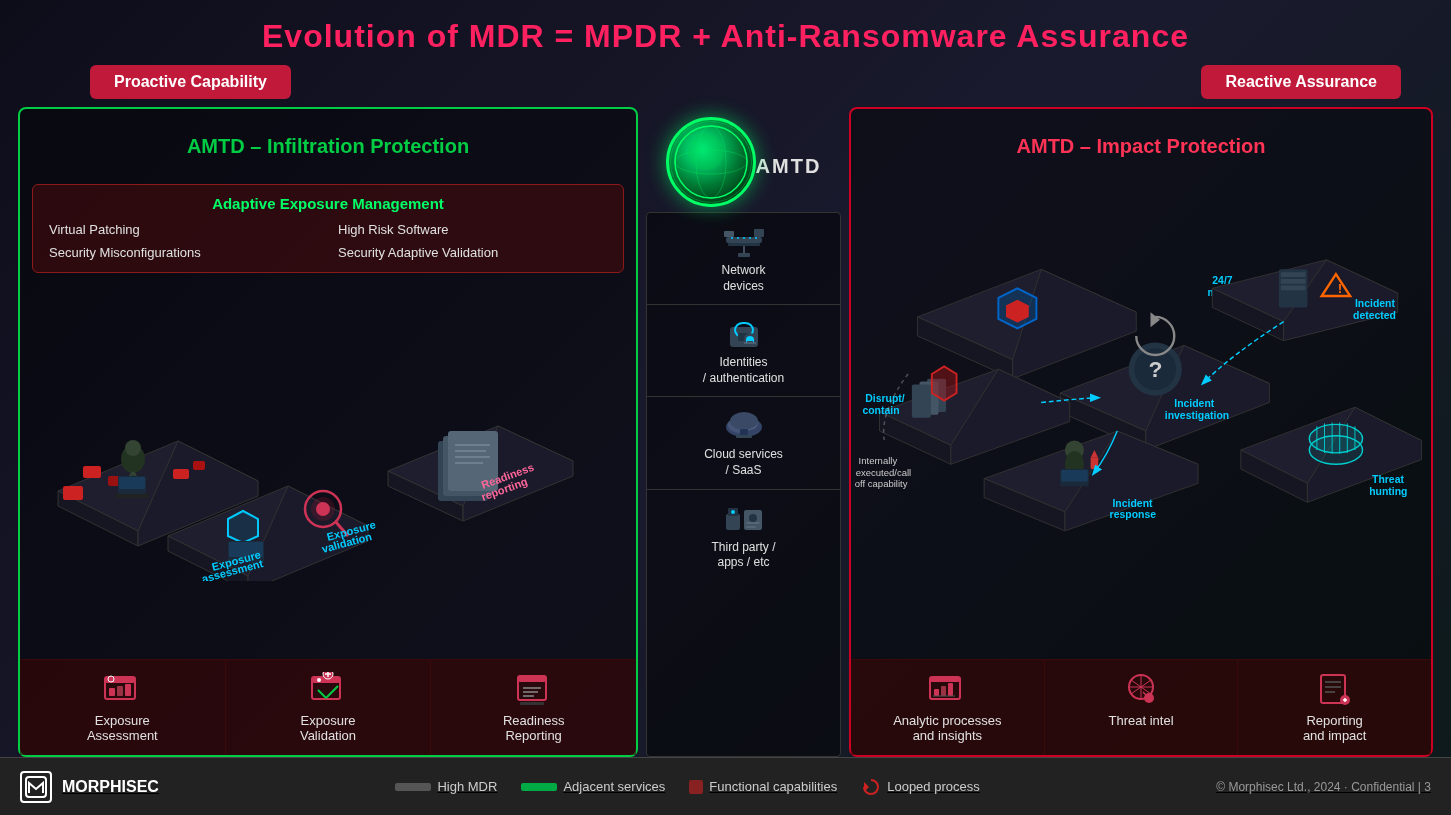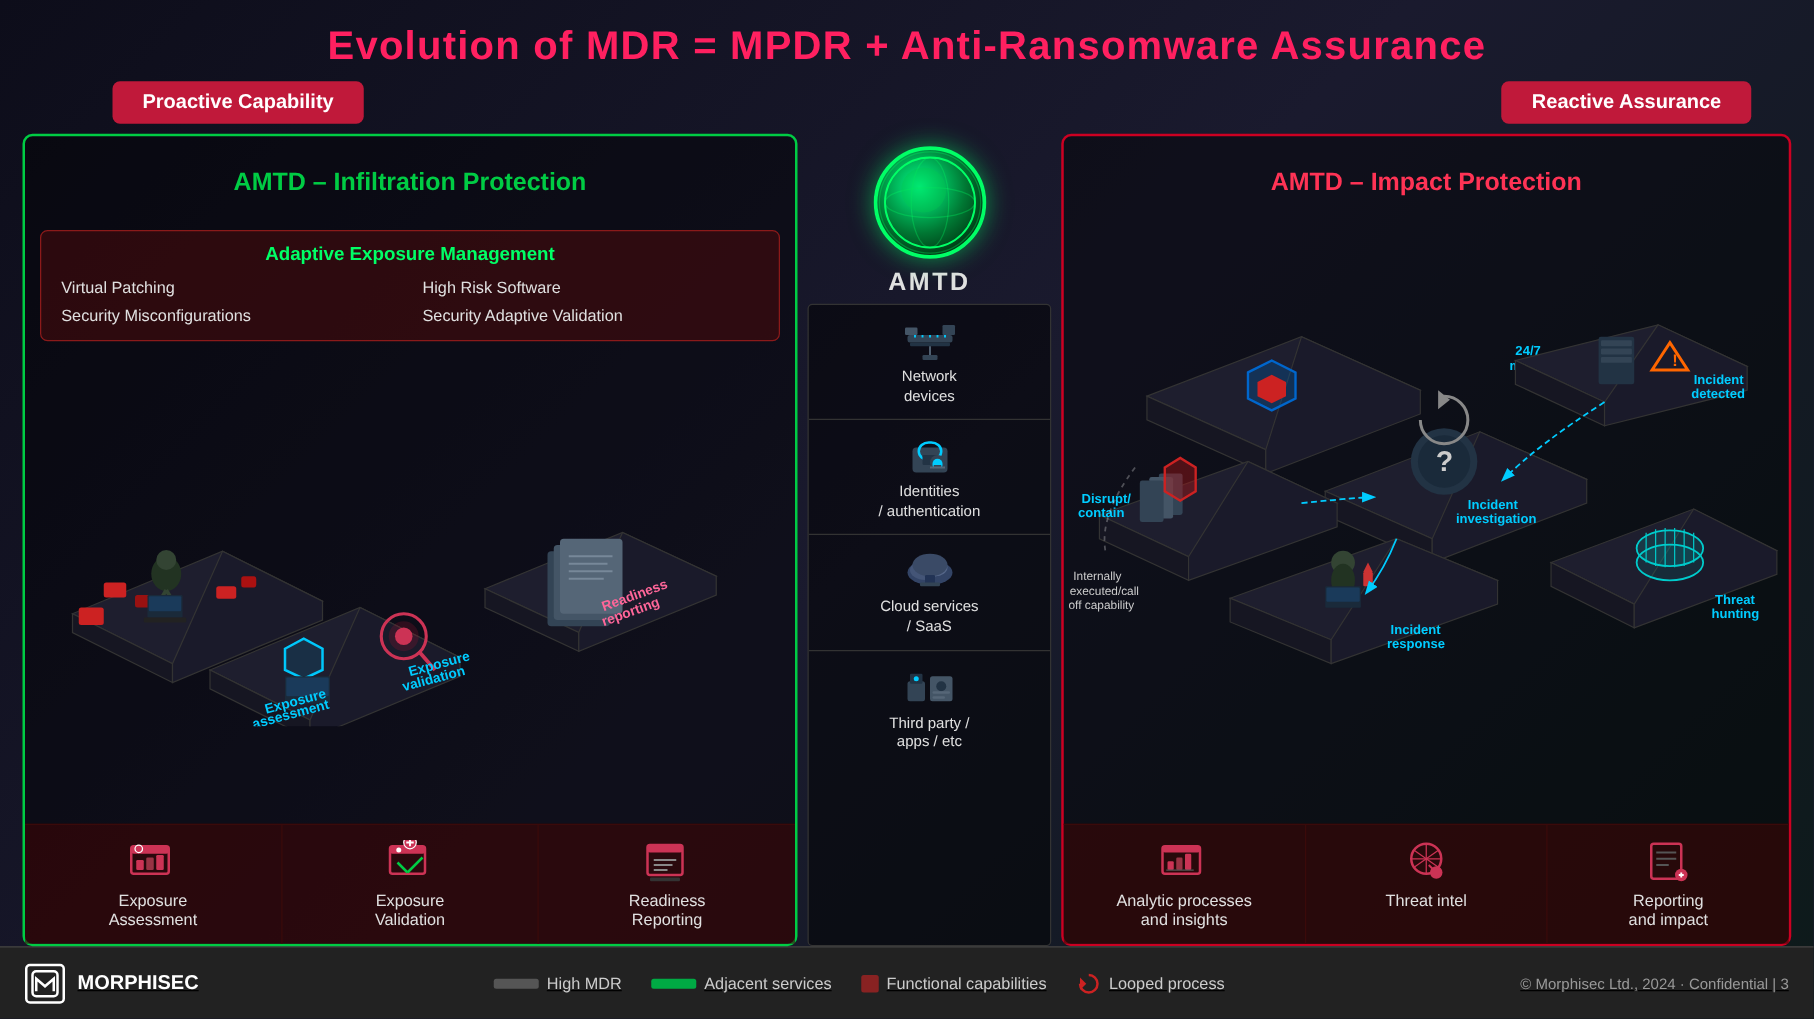--- a/index.html
+++ b/index.html
@@ -140,21 +140,21 @@
       width: 195px;
       min-width: 195px;
       display: flex;
       flex-direction: column;
       align-items: center;
       gap: 0;
     }
 
     .amtd-logo-area {
       display: flex;
-      flex-direction: column;
+      flex-direction: row;
       align-items: center;
       padding: 10px 0 5px;
     }
 
     .amtd-globe {
       width: 90px;
       height: 90px;
       border-radius: 50%;
       background: radial-gradient(circle at 40% 35%, #00ff88, #007733 50%, #003311 80%);
       border: 3px solid #00ff66;

